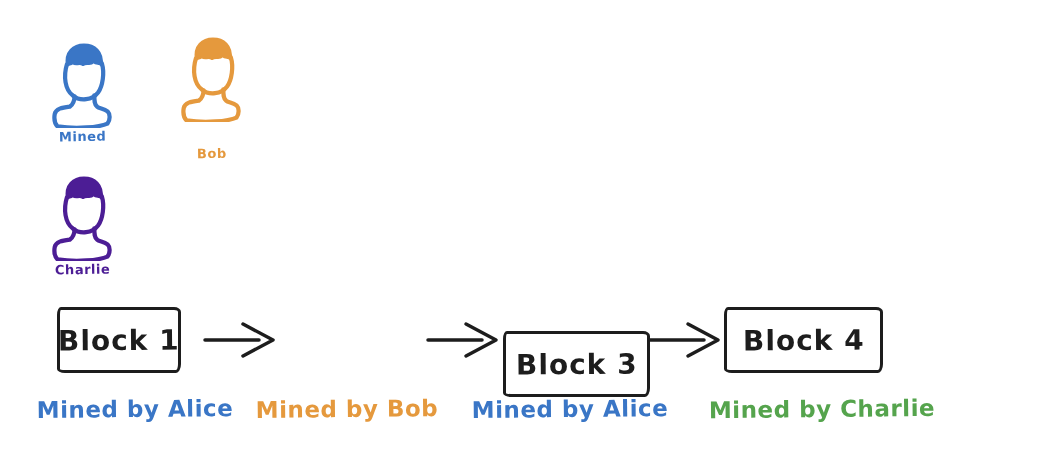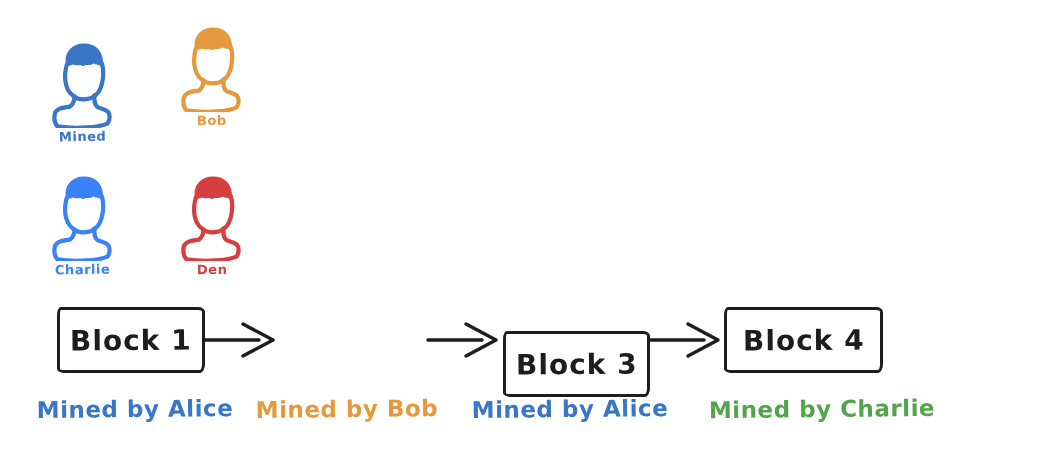--- a/index.html
+++ b/index.html
@@ -81,48 +81,40 @@
 
   <div class="person" style="left: 48px; top: 40px; color: rgb(58, 118, 198);">
     <svg class="person-icon" viewBox="0 0 70 92">
       <path fill="currentColor" stroke="currentColor" stroke-width="2" stroke-linejoin="round" d="M18,27 C15,12 25,4 36,4 C47,4 57,11 55,27 C52,23 50,26 46,23 C43,27 39,23 35,26 C31,23 28,27 24,24 C22,26 20,25 18,27 Z"></path>
       <path fill="none" stroke="currentColor" stroke-width="4.5" stroke-linecap="round" d="M18,25 C14,38 16,52 24,58 C32,65 45,63 51,55 C56,48 58,34 55,24"></path>
       <path fill="none" stroke="currentColor" stroke-width="4.5" stroke-linecap="round" stroke-linejoin="round" d="M26,59 C26,64 24,68 21,70 C13,71 6,72 5,78 C4,84 6,89 8,91 C28,94 52,92 61,88 C64,84 64,78 61,75 C57,72 52,72 50,70 C47,68 47,63 47,58"></path>
     </svg>
     <div class="person-name">Mined</div>
   </div>
 
-  <div class="person" style="left: 177px; top: 24px; color: rgb(229, 153, 61);">
+  <div class="person" style="left: 177px; top: 34px; color: rgb(229, 153, 61); gap: 23px;">
     <svg class="person-icon" viewBox="0 0 70 92">
       <path fill="currentColor" stroke="currentColor" stroke-width="2" stroke-linejoin="round" d="M18,27 C15,12 25,4 36,4 C47,4 57,11 55,27 C52,23 50,26 46,23 C43,27 39,23 35,26 C31,23 28,27 24,24 C22,26 20,25 18,27 Z"></path>
       <path fill="none" stroke="currentColor" stroke-width="4.5" stroke-linecap="round" d="M18,25 C14,38 16,52 24,58 C32,65 45,63 51,55 C56,48 58,34 55,24"></path>
       <path fill="none" stroke="currentColor" stroke-width="4.5" stroke-linecap="round" stroke-linejoin="round" d="M26,59 C26,64 24,68 21,70 C13,71 6,72 5,78 C4,84 6,89 8,91 C28,94 52,92 61,88 C64,84 64,78 61,75 C57,72 52,72 50,70 C47,68 47,63 47,58"></path>
     </svg>
     <div class="person-name">Bob</div>
   </div>
 
-  <div class="person" style="left: 48px; top: 173px; color: #3b82f6;">
+  <div class="person" style="left: 48px; top: 173px; color: #4c1d95;">
     <svg class="person-icon" viewBox="0 0 70 92">
       <path fill="currentColor" stroke="currentColor" stroke-width="2" stroke-linejoin="round" d="M18,27 C15,12 25,4 36,4 C47,4 57,11 55,27 C52,23 50,26 46,23 C43,27 39,23 35,26 C31,23 28,27 24,24 C22,26 20,25 18,27 Z"></path>
       <path fill="none" stroke="currentColor" stroke-width="4.5" stroke-linecap="round" d="M18,25 C14,38 16,52 24,58 C32,65 45,63 51,55 C56,48 58,34 55,24"></path>
       <path fill="none" stroke="currentColor" stroke-width="4.5" stroke-linecap="round" stroke-linejoin="round" d="M26,59 C26,64 24,68 21,70 C13,71 6,72 5,78 C4,84 6,89 8,91 C28,94 52,92 61,88 C64,84 64,78 61,75 C57,72 52,72 50,70 C47,68 47,63 47,58"></path>
     </svg>
     <div class="person-name">Charlie</div>
   </div>
 
-  <div class="person" style="left: 177px; top: 173px; color: rgb(214, 63, 63);">
-    <svg class="person-icon" viewBox="0 0 70 92">
-      <path fill="currentColor" stroke="currentColor" stroke-width="2" stroke-linejoin="round" d="M18,27 C15,12 25,4 36,4 C47,4 57,11 55,27 C52,23 50,26 46,23 C43,27 39,23 35,26 C31,23 28,27 24,24 C22,26 20,25 18,27 Z"></path>
-      <path fill="none" stroke="currentColor" stroke-width="4.5" stroke-linecap="round" d="M18,25 C14,38 16,52 24,58 C32,65 45,63 51,55 C56,48 58,34 55,24"></path>
-      <path fill="none" stroke="currentColor" stroke-width="4.5" stroke-linecap="round" stroke-linejoin="round" d="M26,59 C26,64 24,68 21,70 C13,71 6,72 5,78 C4,84 6,89 8,91 C28,94 52,92 61,88 C64,84 64,78 61,75 C57,72 52,72 50,70 C47,68 47,63 47,58"></path>
-    </svg>
-    <div class="person-name">Den</div>
-  </div>
 
-  <div class="block" style="left:57px; width:148px;">
+  <div class="block" style="left:57px; width:124px;">
     <span class="block-label">Block 1</span>
   </div>
 
   <svg class="arrow" style="left:203px;" viewBox="0 0 78 44">
     <path fill="none" stroke="currentColor" stroke-width="3.5" stroke-linecap="round" stroke-linejoin="round" d="M2,22 L56,22 M40,6 L70,22 L40,38"></path>
   </svg>
 
 
   <svg class="arrow" style="left:426px;" viewBox="0 0 78 44">
     <path fill="none" stroke="currentColor" stroke-width="3.5" stroke-linecap="round" stroke-linejoin="round" d="M2,22 L56,22 M40,6 L70,22 L40,38"></path>

